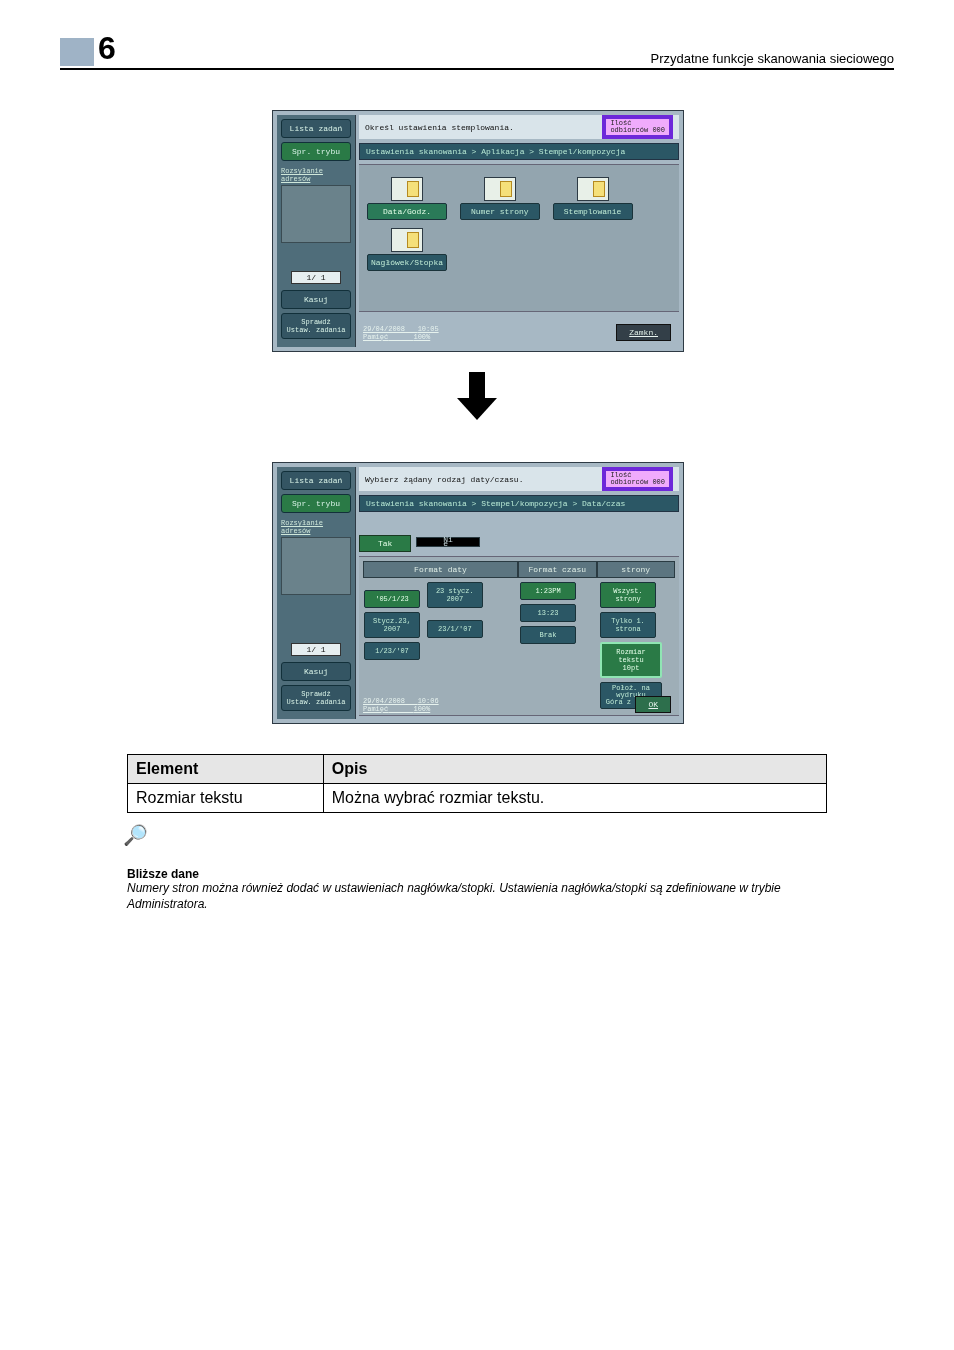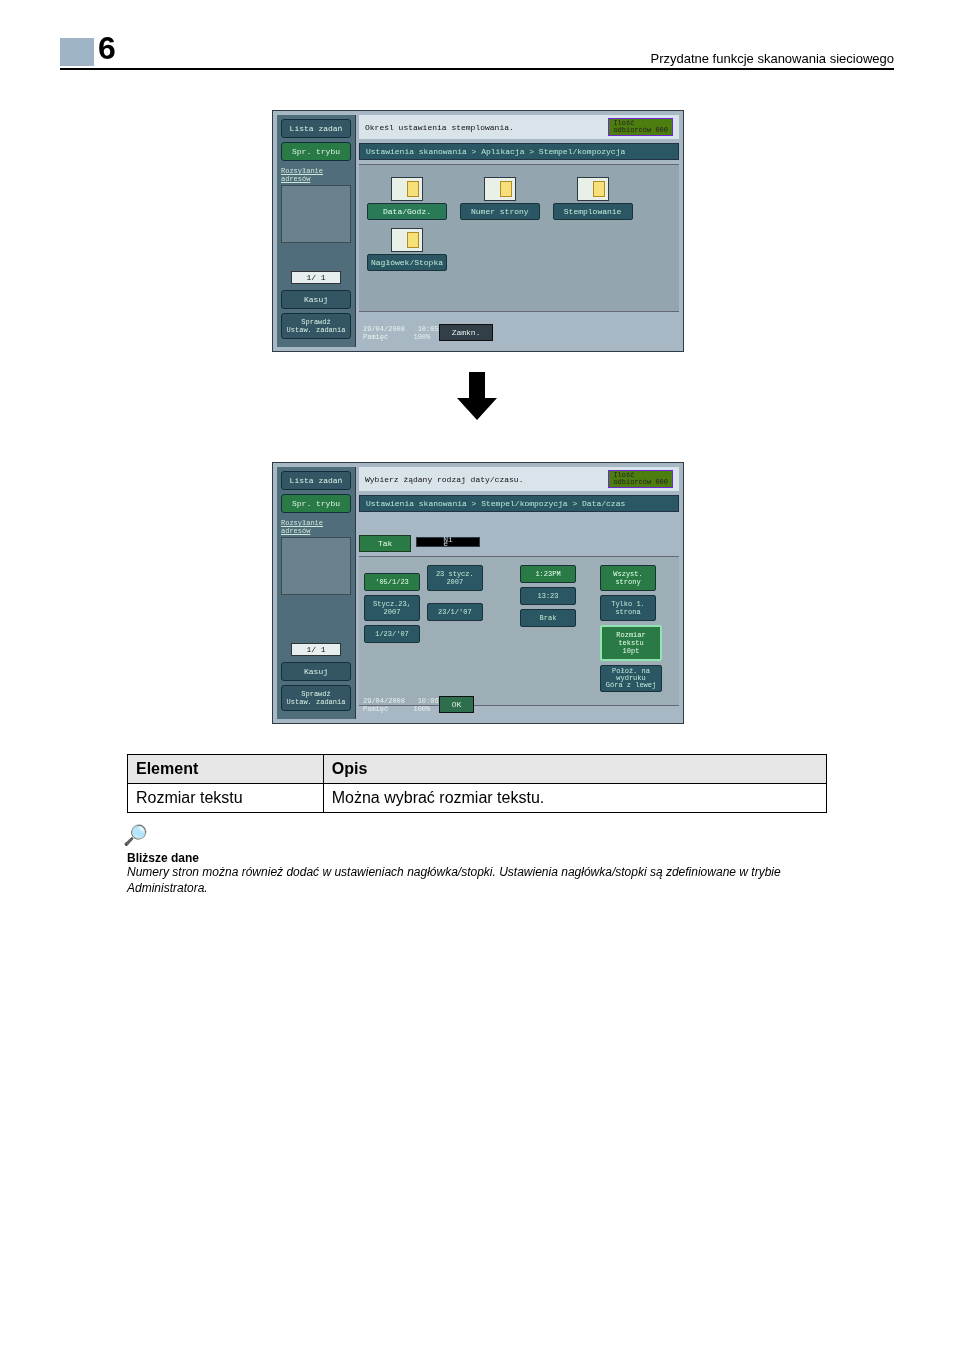--- a/index.html
+++ b/index.html
@@ -111,22 +111,22 @@
     background: #d9e4ea;
     color: #111;
     font-size: 8px;
     padding: 4px 6px;
     display: flex;
     justify-content: space-between;
     align-items: center;
     height: 16px;
   }
   .title-badge {
-    background: #4d7c0f;
-    border: 1px solid #6d28d9;
+    background: #f0abfc;
+    border: 4px solid #6d28d9;
     padding: 1px 4px;
     font-size: 7px;
     color: #222;
   }
   .breadcrumb {
     background: #2b5765;
     color: #b7e8d4;
     font-size: 8px;
     padding: 3px 6px;
     border: 1px solid #234;
@@ -177,25 +177,26 @@
   .grid-label.selected {
     background: #2a7a58;
     color: #e4ffe9;
   }
   .footer-row {
     position: absolute;
     left: 0;
     right: 4px;
     bottom: 4px;
     display: flex;
-    justify-content: flex-start;
+    justify-content: space-between;
     align-items: center;
     font-size: 7px;
     color: #e6f2ee;
     padding: 2px 4px;
+    text-decoration: underline;
   }
   .btn-foot {
     background: #333f48;
     border: 1px solid #111;
     color: #dfeee6;
     padding: 3px 12px;
     font-size: 8px;
   }
   .btn-foot.ok {
     background: #2d6f4c;
@@ -300,21 +301,21 @@
     font-weight: bold;
   }
   .note-block {
     width: 700px;
     margin: 6px auto 0 auto;
     font-size: 12px;
   }
   .note-head {
     font-weight: bold;
     display: block;
-    margin-top: 4px;
+    margin-top: 20px;
   }
   .note-text {
     font-style: italic;
     display: block;
     line-height: 1.3;
   }
   .mag-icon {
     font-size: 20px;
     display: inline-block;
     transform: scaleX(-1);
@@ -413,20 +414,25 @@
         </div>
         <div class="breadcrumb">Ustawienia skanowania &gt; Stempel/kompozycja &gt; Data/czas</div>
 
         <div style="margin-top:4px;">
           <span class="opt-tab">Tak</span>
           <span class="opt-tab2" style="white-space:pre-line;line-height:4px;padding:0 26px;">Ni
 e</span>
         </div>
 
         <div class="content-area" style="min-height:140px;padding:4px;background:#9eaeb7;">
+          <div class="opt-row-head">
+            <div style="flex:2;">Format daty</div>
+            <div style="flex:1;">Format czasu</div>
+            <div style="flex:1;">strony</div>
+          </div>
           <div class="opt-cols">
             <div class="opt-col" style="flex:2;">
               <span class="opt-btn sel">'05/1/23</span>
               <span class="opt-btn">23 stycz. 2007</span><br>
               <span class="opt-btn">Stycz.23, 2007</span>
               <span class="opt-btn">23/1/'07</span><br>
               <span class="opt-btn">1/23/'07</span>
             </div>
             <div class="opt-col" style="flex:1;">
               <span class="opt-btn sel">1:23PM</span><br>

